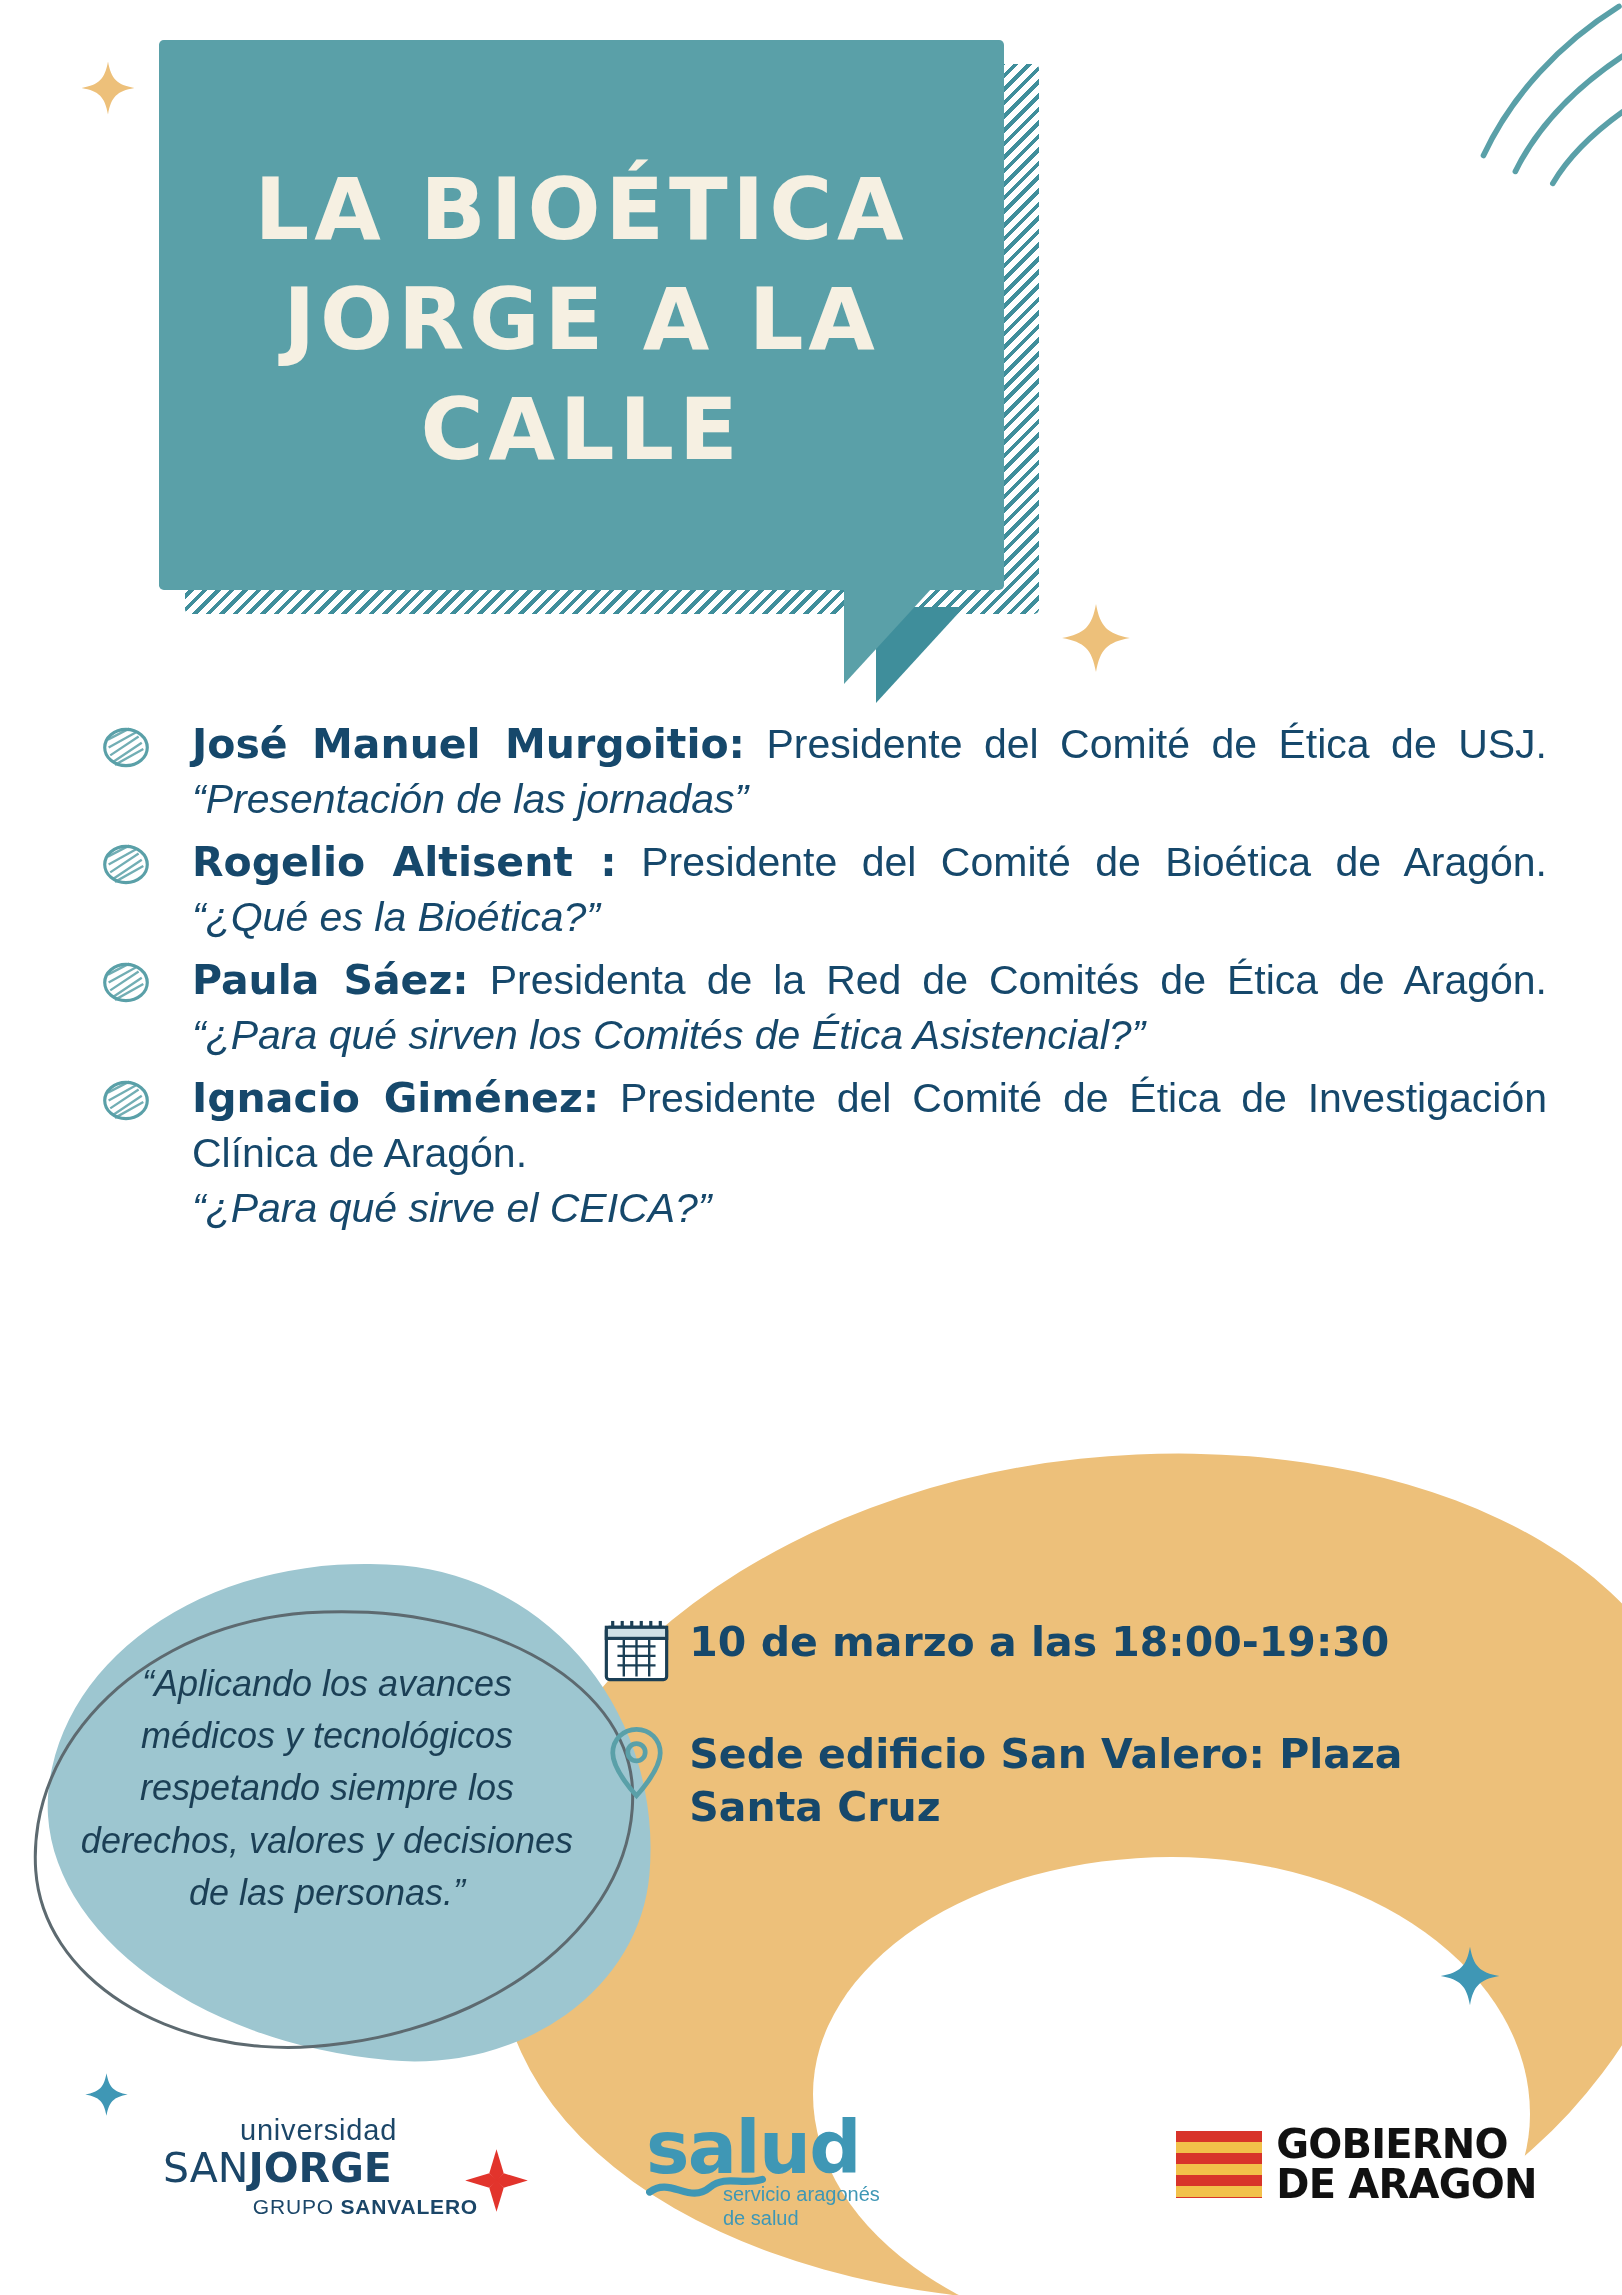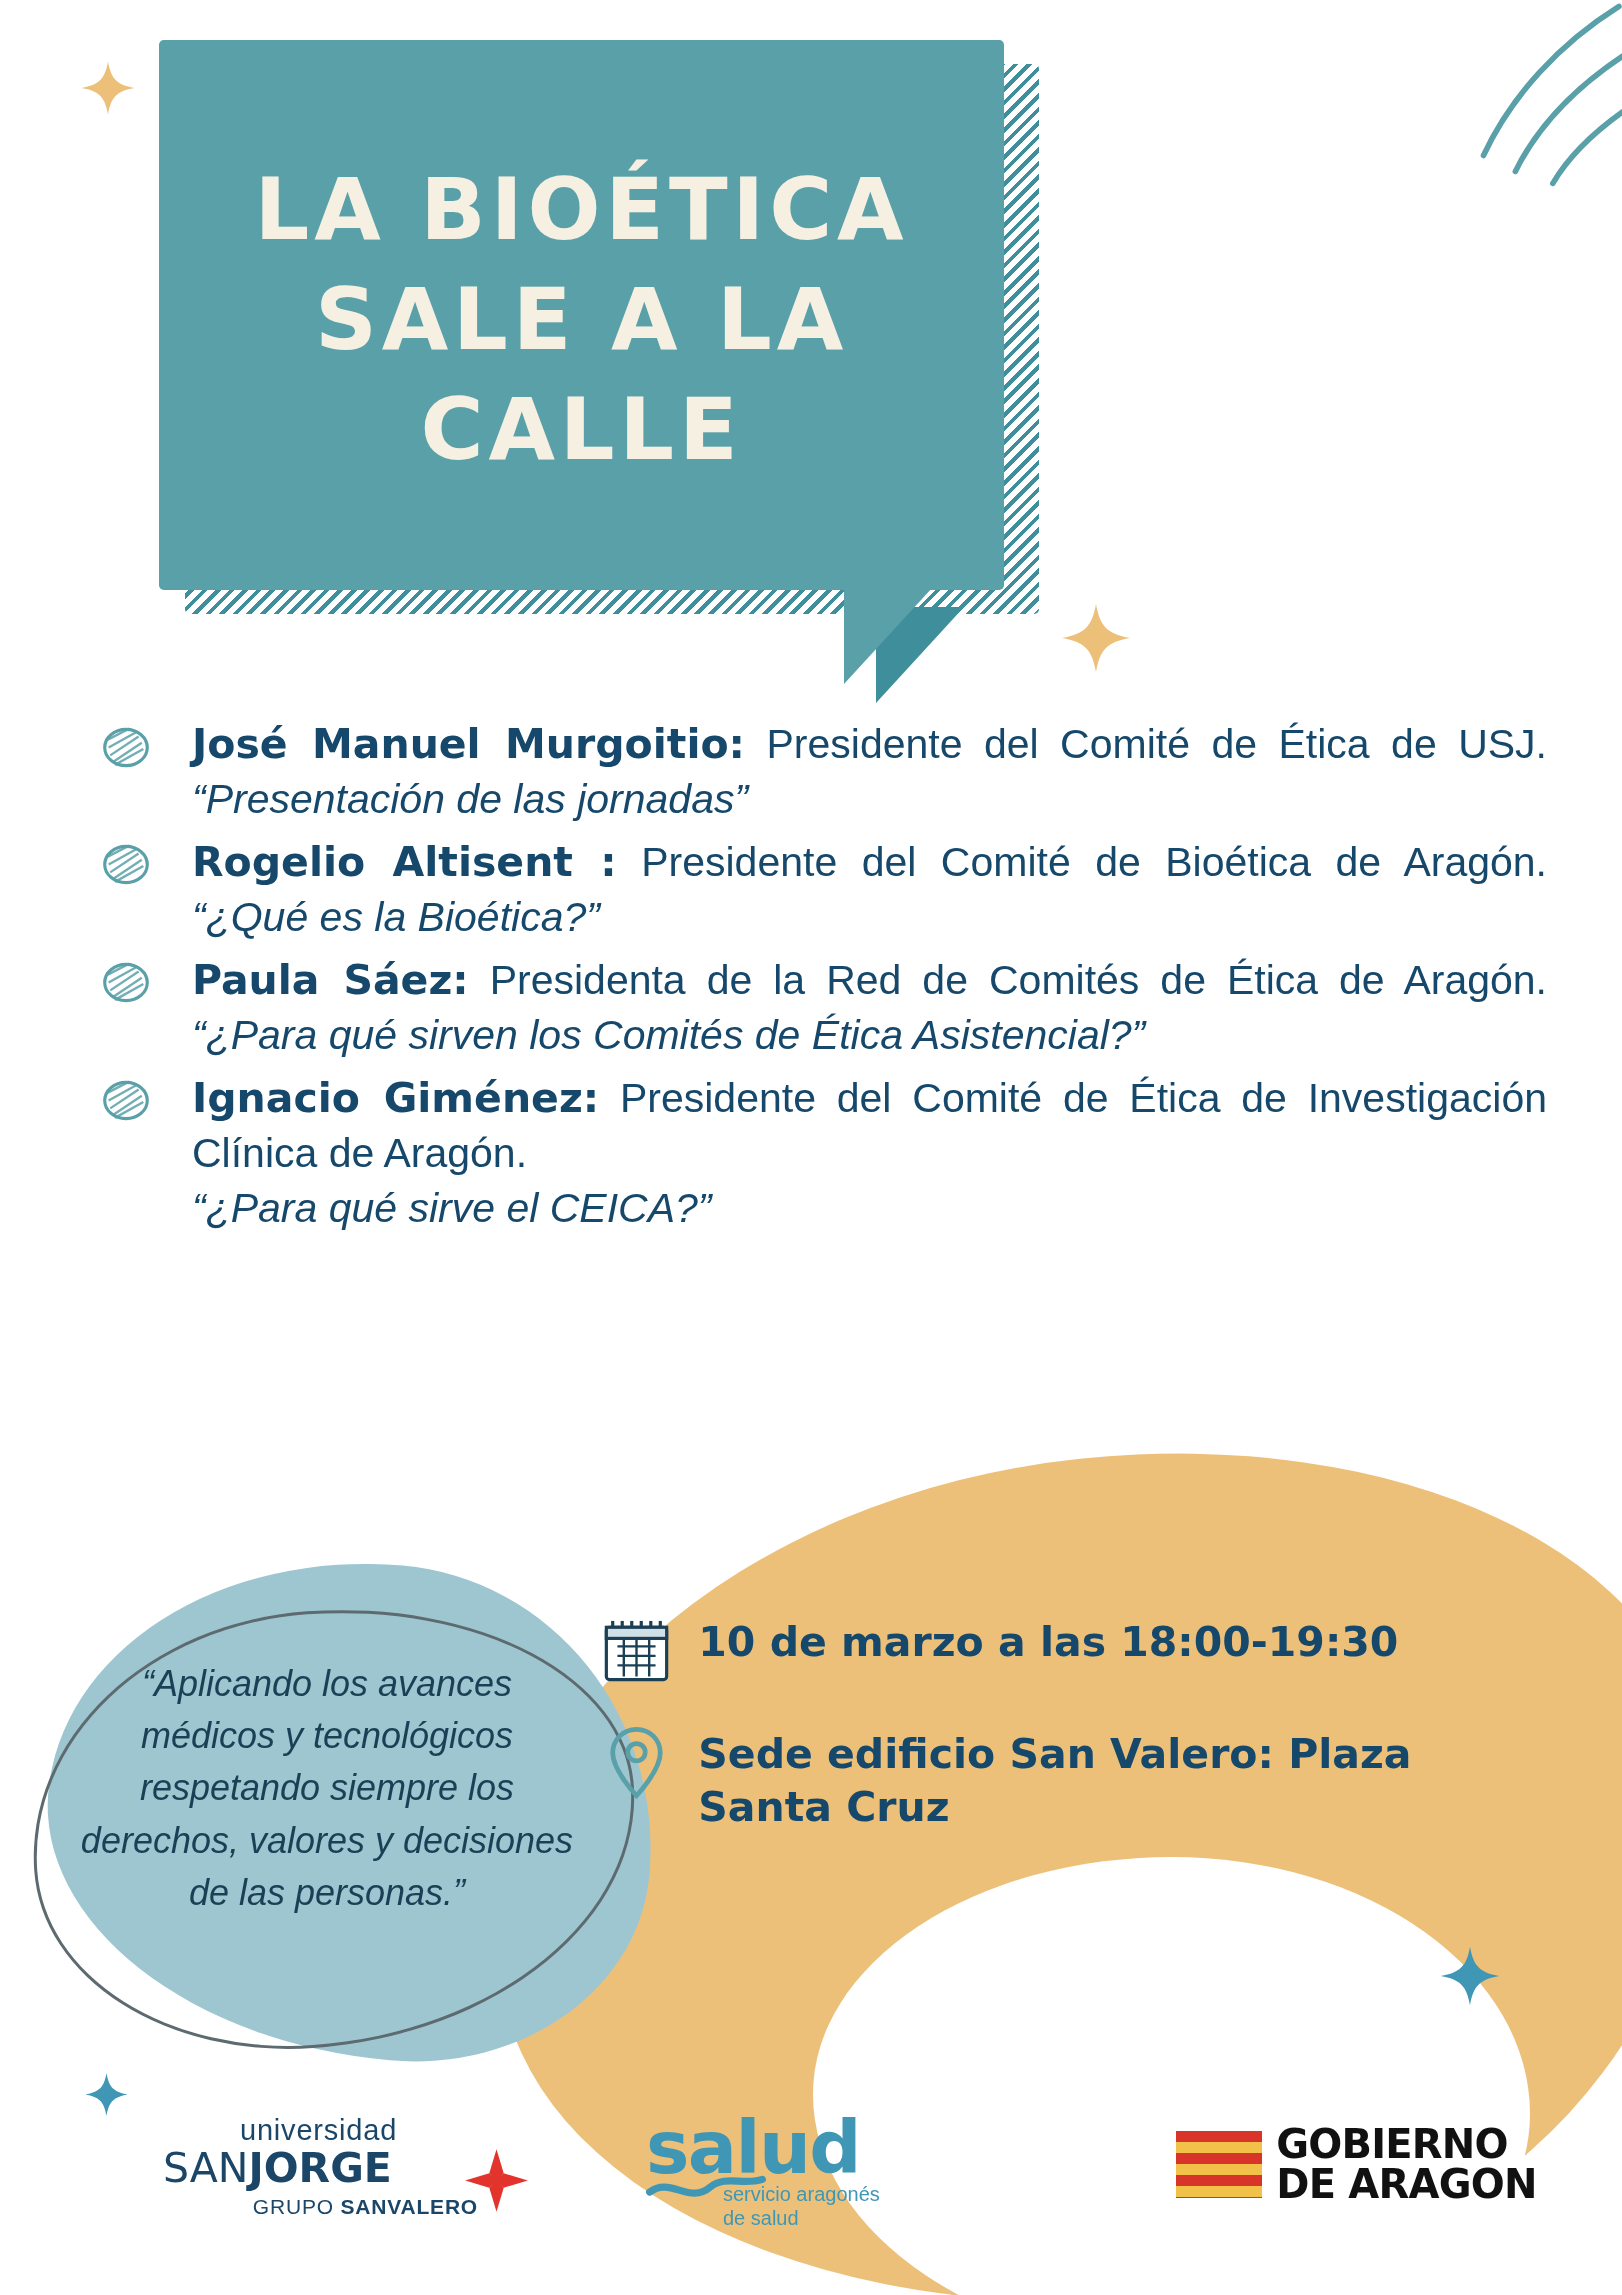--- a/index.html
+++ b/index.html
@@ -233,21 +233,20 @@
     position: absolute;
     left: 598px;
     top: 1610px;
     width: 893px;
     z-index: 6;
   }
   .info-row {
     display: flex;
     align-items: flex-start;
     margin-bottom: 35px;
-    gap: 9px;
   }
   .info-icon {
     flex: 0 0 auto;
     width: 77px;
     margin-right: 14.3px;
     display: flex;
     justify-content: center;
     padding-top: 3.2px;
   }
   .info-text {
@@ -396,21 +395,21 @@
     </svg>
   </div>
 
   <div class="bubble-wrap">
     <div class="bubble-shadow"></div>
     <div class="bubble-shadow-tail"></div>
     <div class="bubble-main"></div>
     <div class="bubble-tail"></div>
     <div class="bubble-text">
       <div>LA BIOÉTICA</div>
-      <div>SALE A LA</div>
+      <div>JORGE A LA</div>
       <div>CALLE</div>
     </div>
   </div>
 
 
   <div class="speakers">
 
     <div class="speaker-row">
       <span class="bullet">
         <svg width="48" height="41" viewBox="0 0 60 52">

